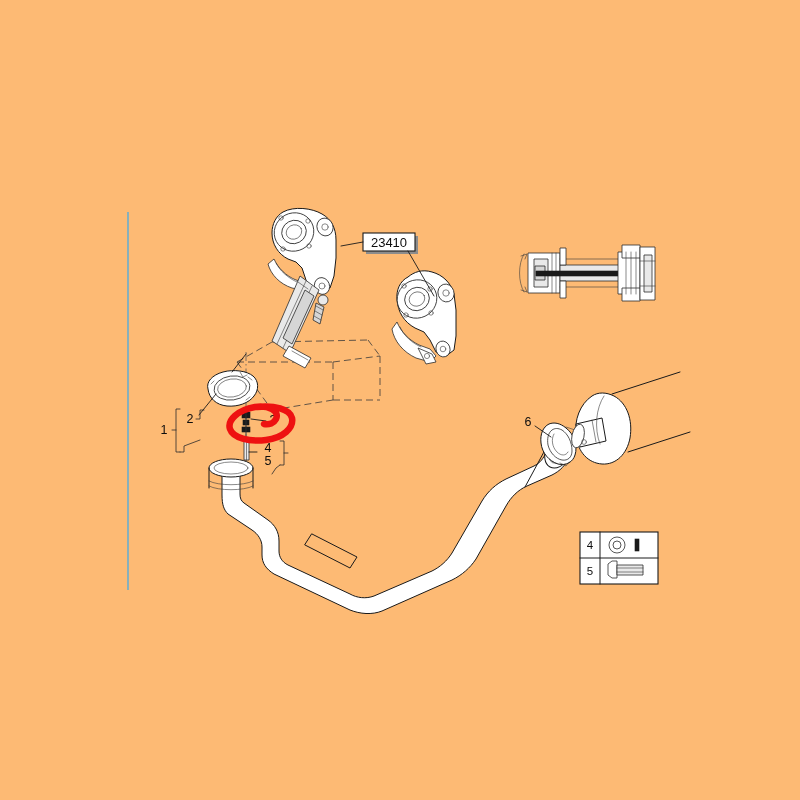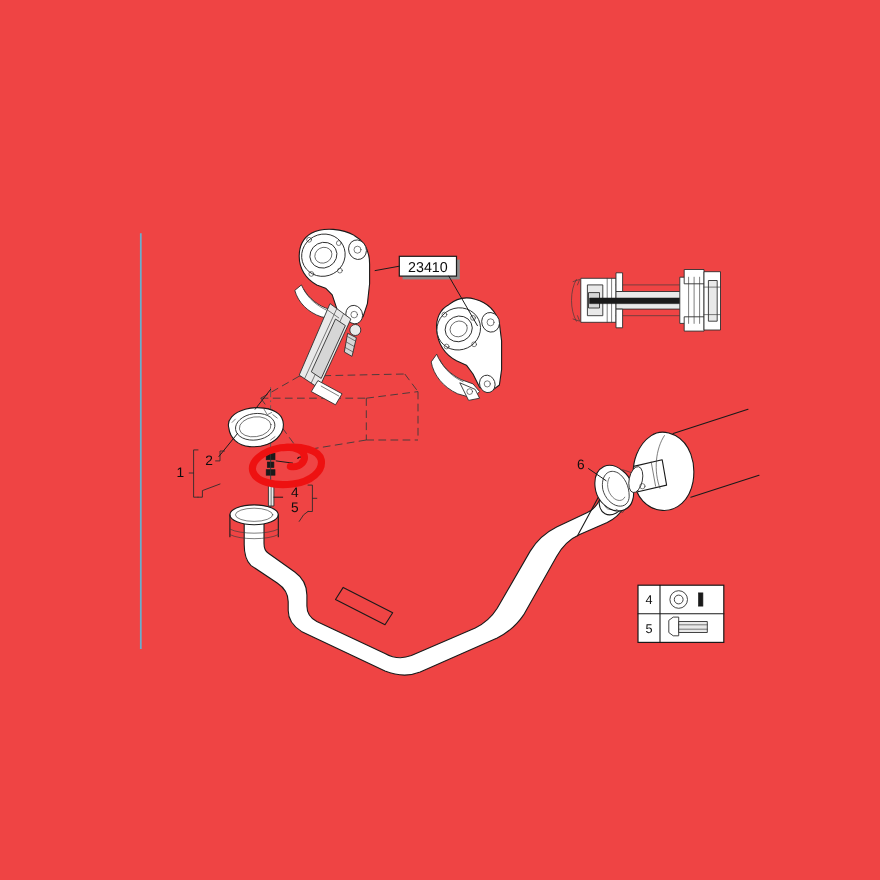--- a/index.html
+++ b/index.html
@@ -10,21 +10,21 @@
   body {
     width: 800px;
     height: 800px;
     font-family: "Liberation Sans", sans-serif;
     overflow: hidden;
   }
   #diagram-root {
     position: relative;
     width: 800px;
     height: 800px;
-    background: #ef4444;
+    background: #fdba74;
   }
   svg#parts-svg {
     display: block;
     width: 800px;
     height: 800px;
   }
   .ln {
     fill: none;
     stroke: #1a1a1a;
     stroke-width: 1;

